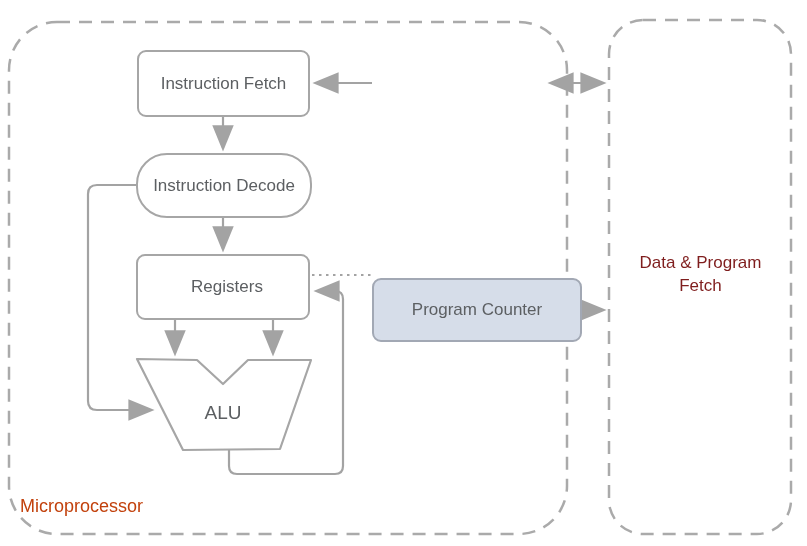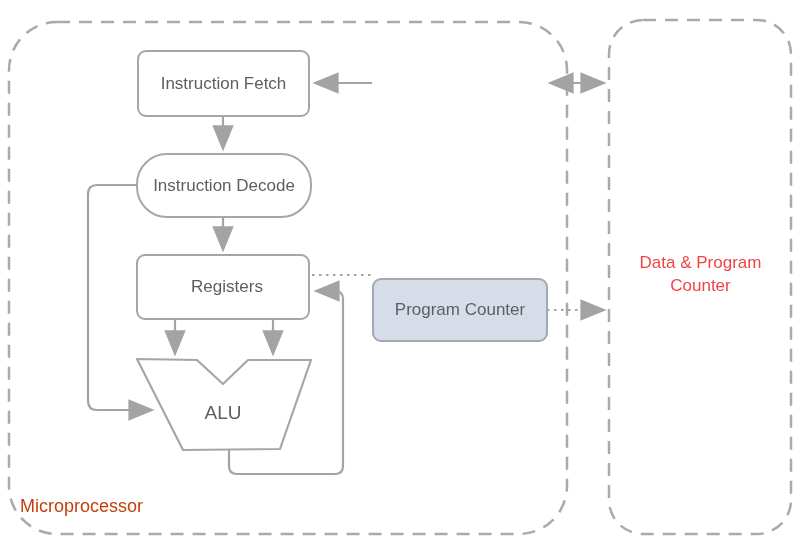--- a/index.html
+++ b/index.html
@@ -22,42 +22,42 @@
     align-items: center;
     justify-content: center;
     font-size: 17px;
     color: #5c5f62;
     text-align: center;
   }
   .node-if  { left: 137px; top: 50px;  width: 173px; height: 67px; text-align: center; }
   .node-mi  { left: 372px; top: 50px;  width: 175px; height: 66px; }
   .node-id  { left: 136px; top: 153px; width: 176px; height: 65px; border-radius: 31px; }
   .node-reg { left: 136px; top: 254px; width: 174px; height: 66px; padding-left: 8px; }
-  .node-pc  { left: 372px; top: 278px; width: 176px; height: 64px;
+  .node-pc  { left: 372px; top: 278px; width: 210px; height: 64px;
               background: #d6dde9; border-color: #a2a8b4; }
   .alu-label {
     position: absolute;
     left: 191px; top: 402px; width: 64px;
     text-align: center;
     font-size: 19px;
     color: #5c5f62;
   }
   .container-label {
     position: absolute;
     left: 20px; top: 496px;
     font-size: 18px;
     color: #c2410c;
   }
   .memory-label {
     position: absolute;
     left: 611px; top: 251px; width: 179px;
     text-align: center;
     font-size: 17px;
     line-height: 23px;
-    color: #ef4444;
+    color: #7f1d1d;
   }
 </style>
 </head>
 <body>
 
 <div class="stage">
 
   <svg width="807" height="546" viewBox="0 0 807 546">
     <defs>
       <marker id="arr" viewBox="0 0 12 10" refX="10" refY="5" markerWidth="13" markerHeight="11" orient="auto-start-reverse">
@@ -91,16 +91,16 @@
   <div class="node node-id">Instruction Decode</div>
   <div class="node node-reg">Registers</div>
   <div class="node node-pc">Program Counter</div>
 
   <div class="alu-label">ALU</div>
 
   <div class="container-label">Microprocessor</div>
 
   <div class="memory-label">
     <div>Data &amp; Program</div>
-    <div>Counter</div>
+    <div>Fetch</div>
   </div>
 
 </div>
 
 </body></html>

